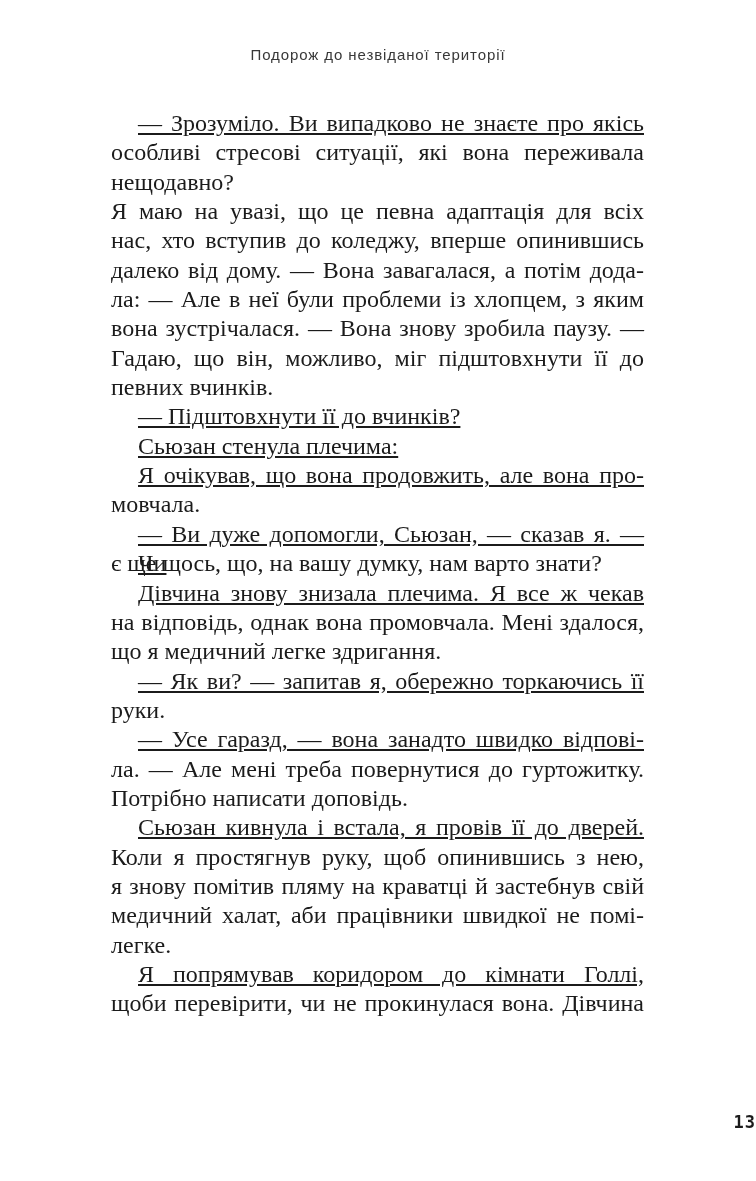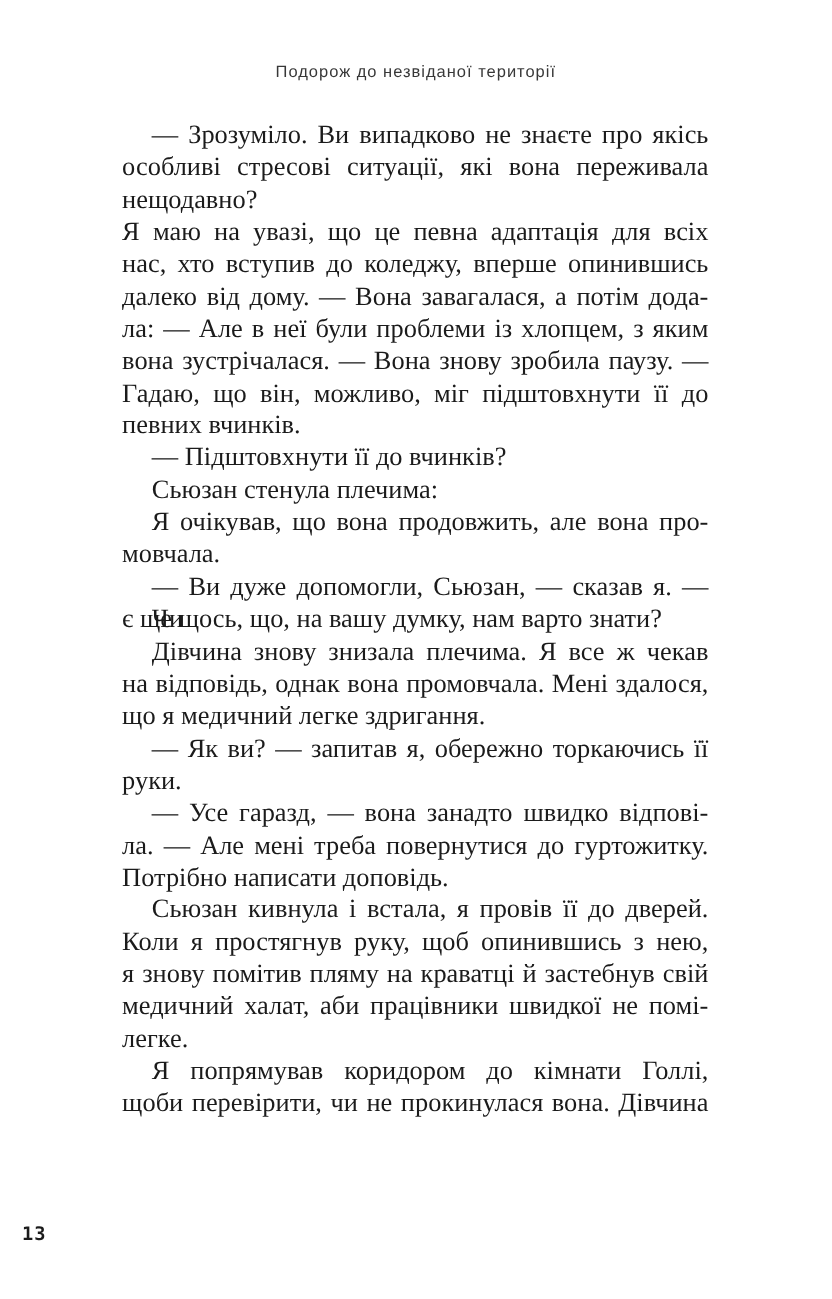--- a/index.html
+++ b/index.html
@@ -19,21 +19,20 @@
     position: absolute;
     top: 46px;
     left: 0;
     right: 0;
     text-align: center;
     font-family: "Liberation Sans", sans-serif;
     font-size: 15px;
     letter-spacing: 0.9px;
     color: #383838;
     font-weight: 400;
-    margin-top: 11px;
   }
   .body-text {
     position: absolute;
     top: 109px;
     left: 111px;
     width: 533px;
     color: #1b1b1b;
     font-size: 24px;
     line-height: 29.35px;
   }
@@ -42,27 +41,28 @@
     text-align: justify;
     text-align-last: left;
     white-space: nowrap;
   }
   .line.just {
     white-space: normal;
     text-align-last: justify;
   }
   .line.indent {
     padding-left: 27px;
+    text-decoration: underline;
   }
   .page-number {
     position: absolute;
     top: 1112px;
     left: 0;
     right: 0;
-    text-align: left;
+    text-align: right;
     font-family: "DejaVu Sans Mono", monospace;
     font-size: 17px;
     font-weight: 600;
     letter-spacing: 1px;
     color: #1b1b1b;
     padding-left: 20px;
   }
 </style>
 </head>
 <body>

